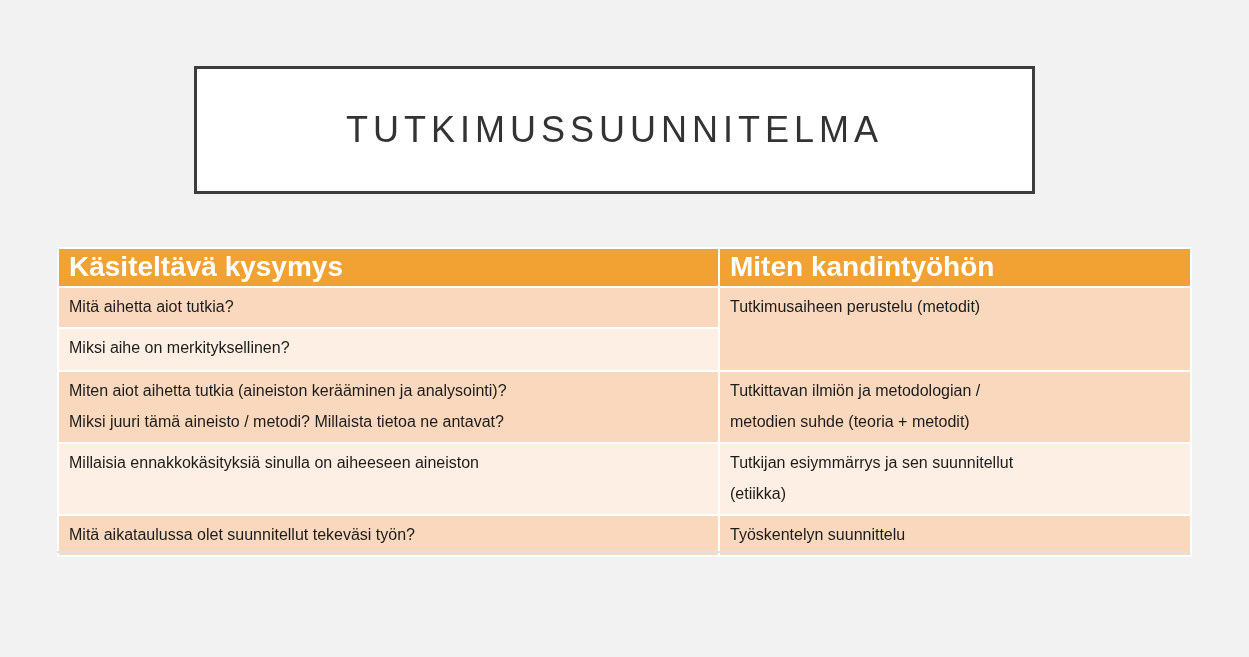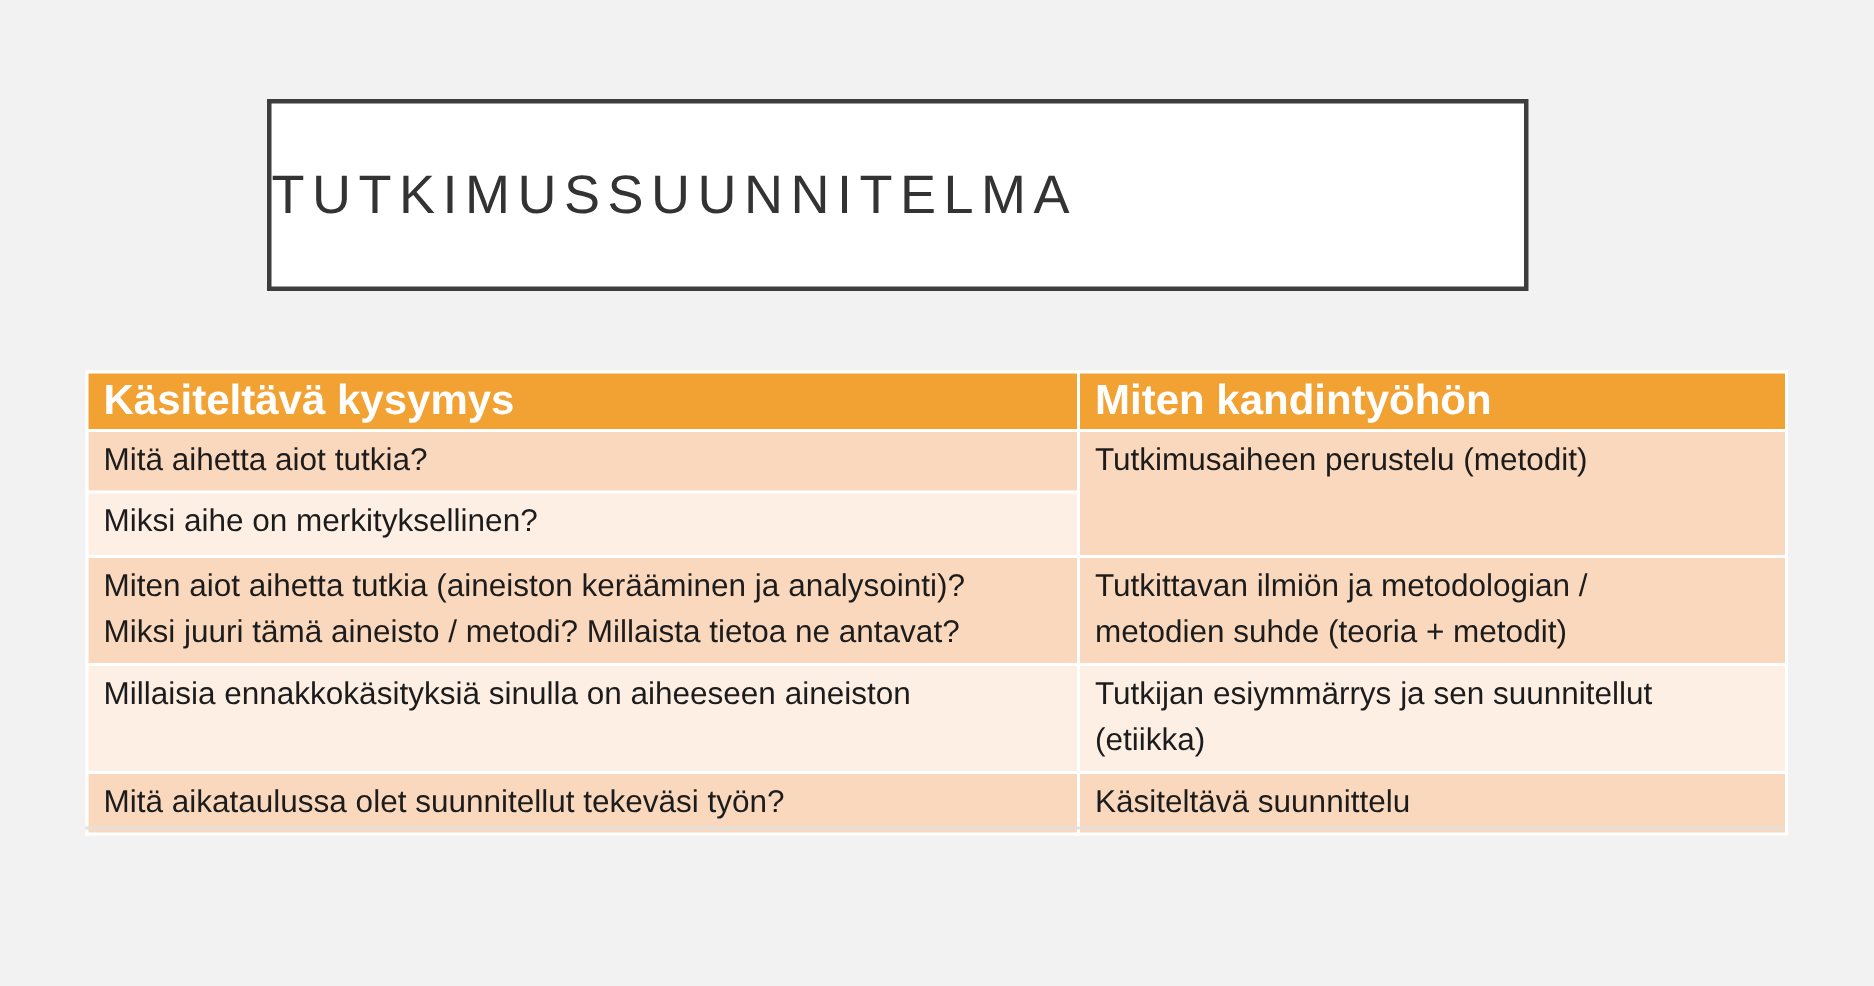--- a/index.html
+++ b/index.html
@@ -8,25 +8,25 @@
     background: var(--bg, #F2F2F2);
     font-family: "Liberation Sans", sans-serif;
     position: relative;
     overflow: hidden;
   }
   .slide { position: absolute; inset: 0; }
 
   
   .title-box {
     position: absolute;
-    left: 178px; top: 66px;
+    left: 194px; top: 66px;
     width: 841px; height: 128px;
     background: #FFFFFF;
     border: 3px solid var(--title-border, #3D3D3D);
-    display: flex; align-items: center; justify-content: flex-start;
+    display: flex; align-items: center; justify-content: center;
   }
   .title-text {
     font-size: 36px;
     font-weight: 400;
     letter-spacing: 5px;
     color: var(--title-color, #333333);
     white-space: nowrap;
   }
 
   
@@ -48,21 +48,21 @@
   th {
     background: var(--header-bg, #F2A233);
     color: var(--header-text, #FFFFFF);
     font-size: 28px;
     font-weight: 700;
     height: 39px;
     vertical-align: middle;
     padding-top: 1px; padding-bottom: 3px;
   }
   td {
-    font-size: 21px;
+    font-size: 16px;
     line-height: 31px;
     color: var(--body-text, #1C1C1C);
     white-space: pre-line;
   }
   td.dark  { background: var(--row-dark, #FAD8BD); }
   td.light { background: var(--row-light, #FDEFE4); }
   tr.r1 { height: 40px; }
   tr.r2 { height: 43px; margin-top: 43px; }
   tr.r3 { height: 71px; }
   tr.r4 { height: 70px; }
@@ -109,20 +109,20 @@
         <td class="dark">Tutkittavan ilmiön ja metodologian /
 metodien suhde (teoria + metodit)</td>
       </tr>
       <tr class="r4">
         <td class="light">Millaisia ennakkokäsityksiä sinulla on aiheeseen aineiston</td>
         <td class="light">Tutkijan esiymmärrys ja sen suunnitellut
 (etiikka)</td>
       </tr>
       <tr class="r5">
         <td class="dark">Mitä aikataulussa olet suunnitellut tekeväsi työn?</td>
-        <td class="dark">Käsiteltävä suunnittelu</td>
+        <td class="dark">Työskentelyn suunnittelu</td>
       </tr>
     </tbody>
   </table>
 
   <div class="table-bottom-rule"></div>
 
 </div>
 
 </body></html>

